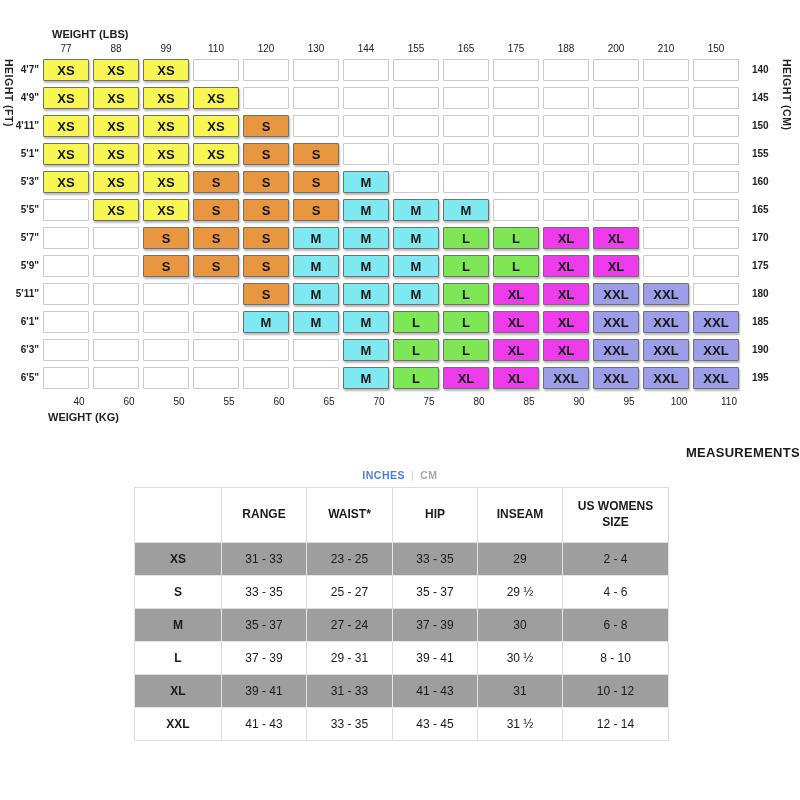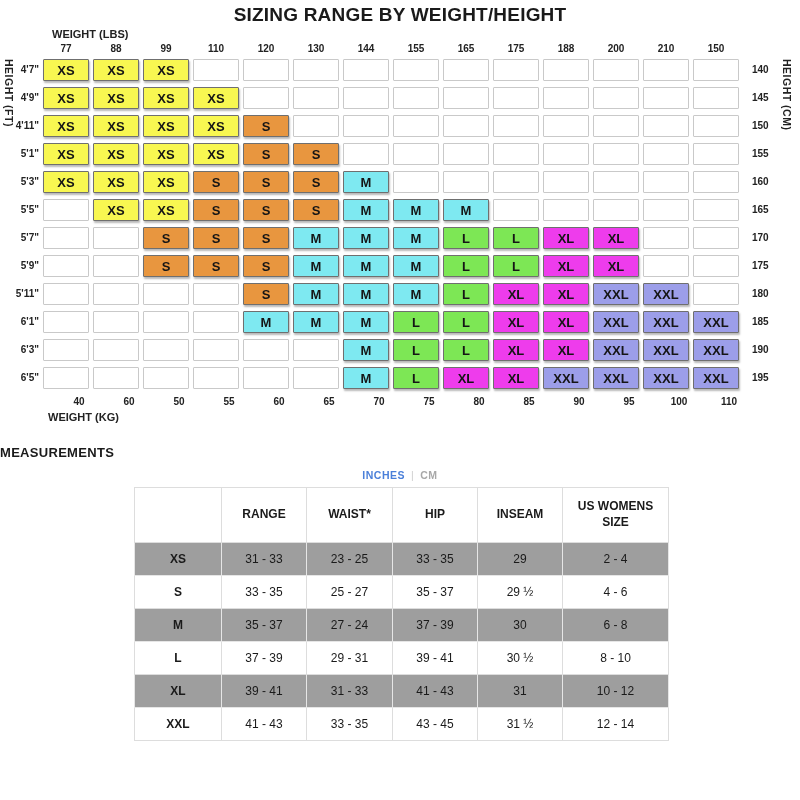--- a/index.html
+++ b/index.html
@@ -10,54 +10,53 @@
   .axis-label{position:absolute;font-size:11px;font-weight:bold;color:#222;}
   .axis-label.lbs{left:52px;top:28px;}
   .axis-label.kg{left:48px;top:411px;}
   .vert-label{position:absolute;font-size:10.5px;font-weight:bold;color:#222;
         writing-mode:vertical-rl;letter-spacing:.5px;}
   .vert-label.left{left:3px;top:59px;}
   .vert-label.right{left:781px;top:59px;}
   .tick-row{position:absolute;display:grid;grid-template-columns:repeat(14,46px);gap:0 4px;}
   #lbsRow{left:43px;top:43px;}
   #kgRow{left:56px;top:396px;}
-  .tick{text-align:center;font-size:10px;font-weight:bold;color:#222;}
+  .tick{text-align:center;font-size:10px;font-weight:normal;color:#222;}
   #sizeGrid{position:absolute;left:43px;top:59px;display:grid;
         grid-template-columns:repeat(14,46px);grid-auto-rows:22px;gap:6px 4px;}
   .cell{box-sizing:border-box;border:1px solid #c9c9c9;background:#fff;border-radius:1px;}
   .cell.filled{border:1px solid #6f6f6f;box-shadow:1px 2px 2px rgba(0,0,0,.28);
         display:flex;align-items:center;justify-content:center;
         font-size:13px;font-weight:bold;color:#151515;}
   .side-col{position:absolute;top:59px;}
   #ftCol{left:0;width:39px;}
   #cmCol{left:752px;width:34px;}
   .side-col div{height:22px;line-height:22px;margin-bottom:6px;
         font-size:10px;font-weight:bold;color:#222;}
   #ftCol div{text-align:right;}
   #cmCol div{text-align:left;}
-  .meas-title{position:absolute;top:445px;left:0;width:800px;text-align:left;
+  .meas-title{position:absolute;top:445px;left:0;width:800px;text-align:right;
         font-size:13px;font-weight:bold;letter-spacing:.3px;}
   .units{position:absolute;top:469px;left:0;width:800px;text-align:center;
         font-size:10.5px;font-weight:bold;letter-spacing:.5px;}
   .units .sep{color:#cfcfcf;margin:0 6px;font-weight:normal;}
   #measTable{position:absolute;left:134px;top:487px;border-collapse:collapse;
         font-size:12px;color:#1a1a1a;}
   #measTable th,#measTable td{border:1px solid #ddd;text-align:center;padding:0 4px;box-sizing:border-box;}
   #measTable th{height:55px;font-size:12px;font-weight:bold;line-height:1.3;}
   #measTable td{height:33px;}
   #measTable td.size-col{font-weight:bold;}
   #measTable tr.gray td{background:#9e9e9e;border-color:#e6e6e6;}
   .footnote{position:absolute;left:134px;top:773px;font-size:12.5px;color:#111;}
 </style>
 </head>
 <body>
 
 <div class="page">
 
-  <div class="page-title">SIZING RANGE BY WEIGHT/HEIGHT</div>
 
   <div class="axis-label lbs">WEIGHT (LBS)</div>
 
   <div class="tick-row" id="lbsRow">
       <span class="tick">77</span>
       <span class="tick">88</span>
       <span class="tick">99</span>
       <span class="tick">110</span>
       <span class="tick">120</span>
       <span class="tick">130</span>

